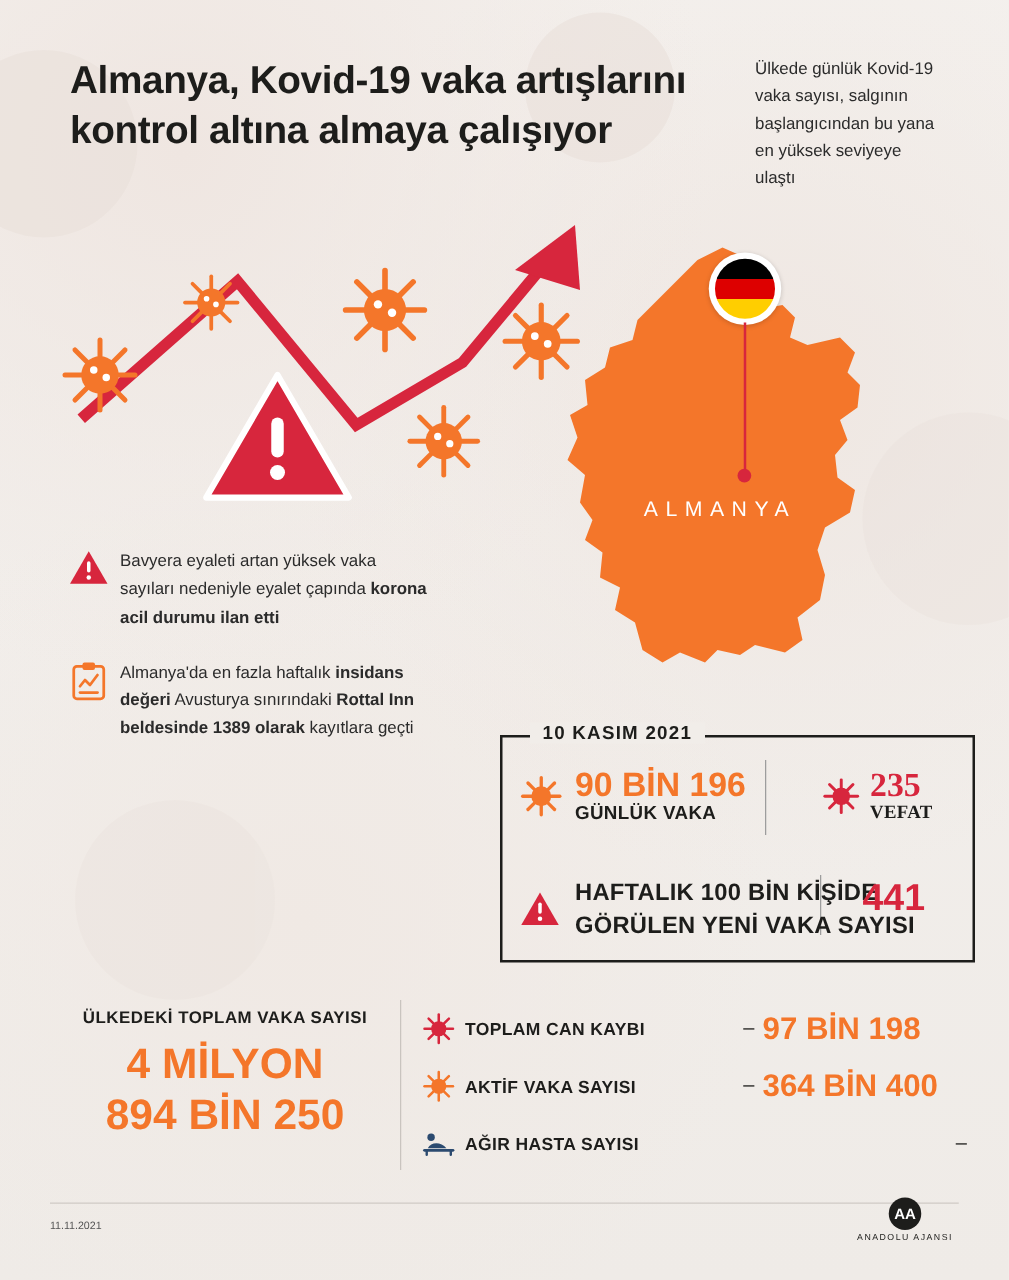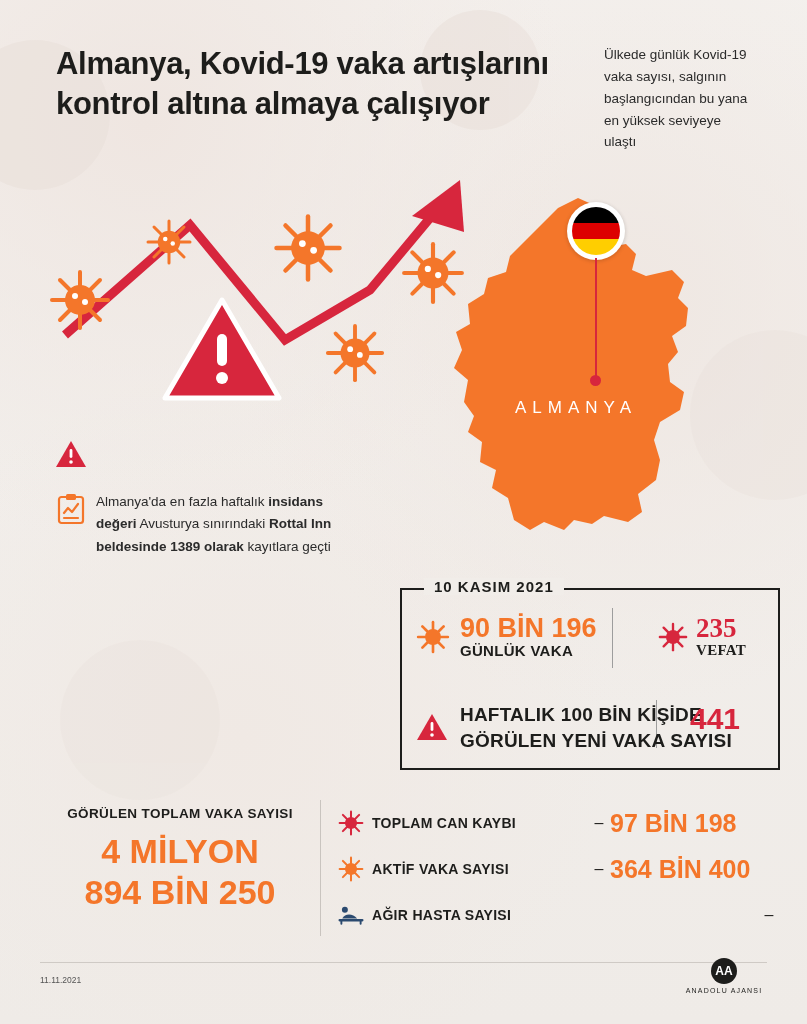--- a/index.html
+++ b/index.html
@@ -333,20 +333,23 @@
   <div class="bullets">
 
 
     <div class="bullet-row">
       <div class="bullet-icon">
         <svg width="32" height="29" viewBox="0 0 32 29">
           <path d="M16 1 L31 27 L1 27 Z" fill="#d7263d"></path>
           <rect x="14.6" y="9" width="2.8" height="9" rx="1.4" fill="#fff"></rect>
           <circle cx="16" cy="22" r="1.8" fill="#fff"></circle>
         </svg>
+      </div>
+      <div class="bullet-text">
+        Bavyera eyaleti artan yüksek vaka sayıları nedeniyle eyalet çapında <b>korona acil durumu ilan etti</b>
       </div>
     </div>
 
     <div class="bullet-row">
       <div class="bullet-icon">
         <svg width="28" height="32" viewBox="0 0 28 32">
           <rect x="2" y="4" width="24" height="26" rx="2.5" fill="none" stroke="#f4762a" stroke-width="2.2"></rect>
           <rect x="9" y="1" width="10" height="6" rx="1.6" fill="#f4762a"></rect>
           <polyline points="7,20 11,15 15,19 21,11" fill="none" stroke="#f4762a" stroke-width="2.2" stroke-linecap="round" stroke-linejoin="round"></polyline>
           <line x1="7" y1="25" x2="21" y2="25" stroke="#f4762a" stroke-width="2.2" stroke-linecap="round"></line>
@@ -410,21 +413,21 @@
     <div style="margin-left:12px;">
       <div class="weekly-lbl">HAFTALIK 100 BİN KİŞİDE</div>
       <div class="weekly-lbl">GÖRÜLEN YENİ VAKA SAYISI</div>
     </div>
   </div>
   <div class="weekly-num">441</div>
 
   <div class="bottom-sep"></div>
 
   <div class="total-block">
-    <div class="total-lbl">GÖRÜLEN TOPLAM VAKA SAYISI</div>
+    <div class="total-lbl">ÜLKEDEKİ TOPLAM VAKA SAYISI</div>
     <div class="total-num">
       <div>4 MİLYON</div>
       <div>894 BİN 250</div>
     </div>
   </div>
 
   <div class="minirows">
 
     <div class="minirow">
       <div class="mi">

